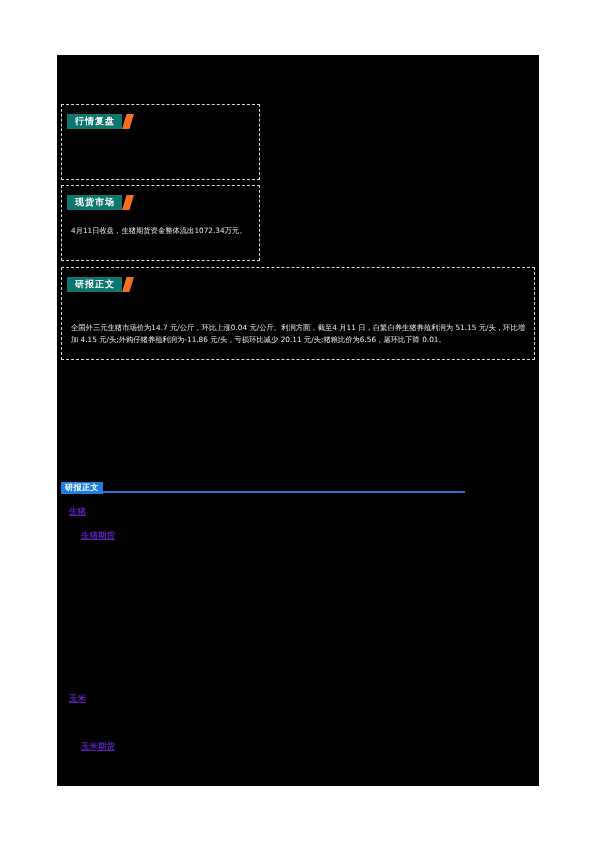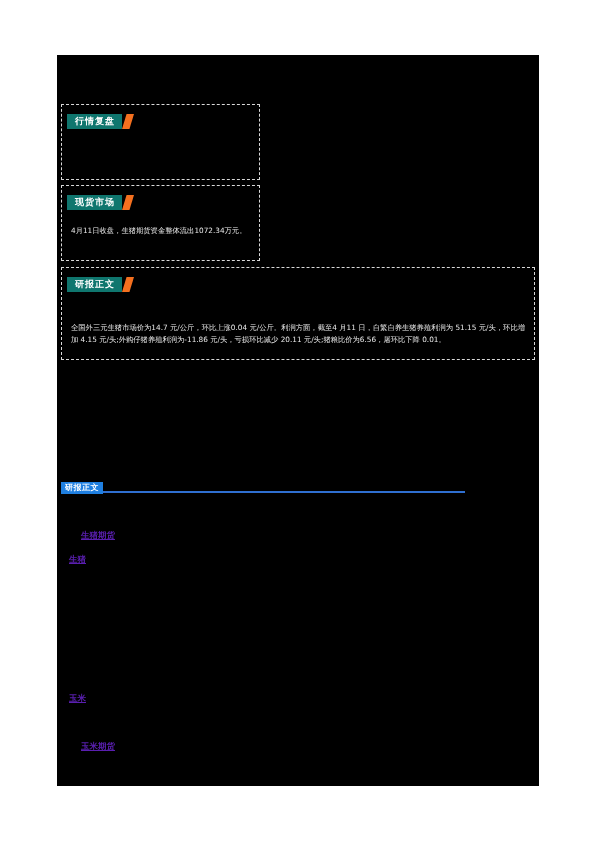--- a/index.html
+++ b/index.html
@@ -157,19 +157,19 @@
       </div>
       <div class="card-body body-wide">全国外三元生猪市场价为14.7 元/公斤，环比上涨0.04 元/公斤。利润方面，截至4 月11 日，自繁自养生猪养殖利润为 51.15 元/头，环比增加 4.15 元/头;外购仔猪养殖利润为-11.86 元/头，亏损环比减少 20.11 元/头;猪粮比价为6.56，屠环比下降 0.01。</div>
     </div>
 
 
     <div id="report-header">
       <div class="rule"></div>
       <div class="tab">研报正文</div>
     </div>
 
-    <a href="#" class="doc-link lvl1" style="top:450px;margin-top:48px;">生猪</a>
+    <a href="#" class="doc-link lvl1" style="top:450px;">生猪</a>
     <a href="#" class="doc-link lvl2" style="top:474px;">生猪期货</a>
     <a href="#" class="doc-link lvl1" style="top:637px;">玉米</a>
     <a href="#" class="doc-link lvl2" style="top:661px;margin-top:24px;">玉米期货</a>
 
   </div>
 </div>
 
 </body></html>

